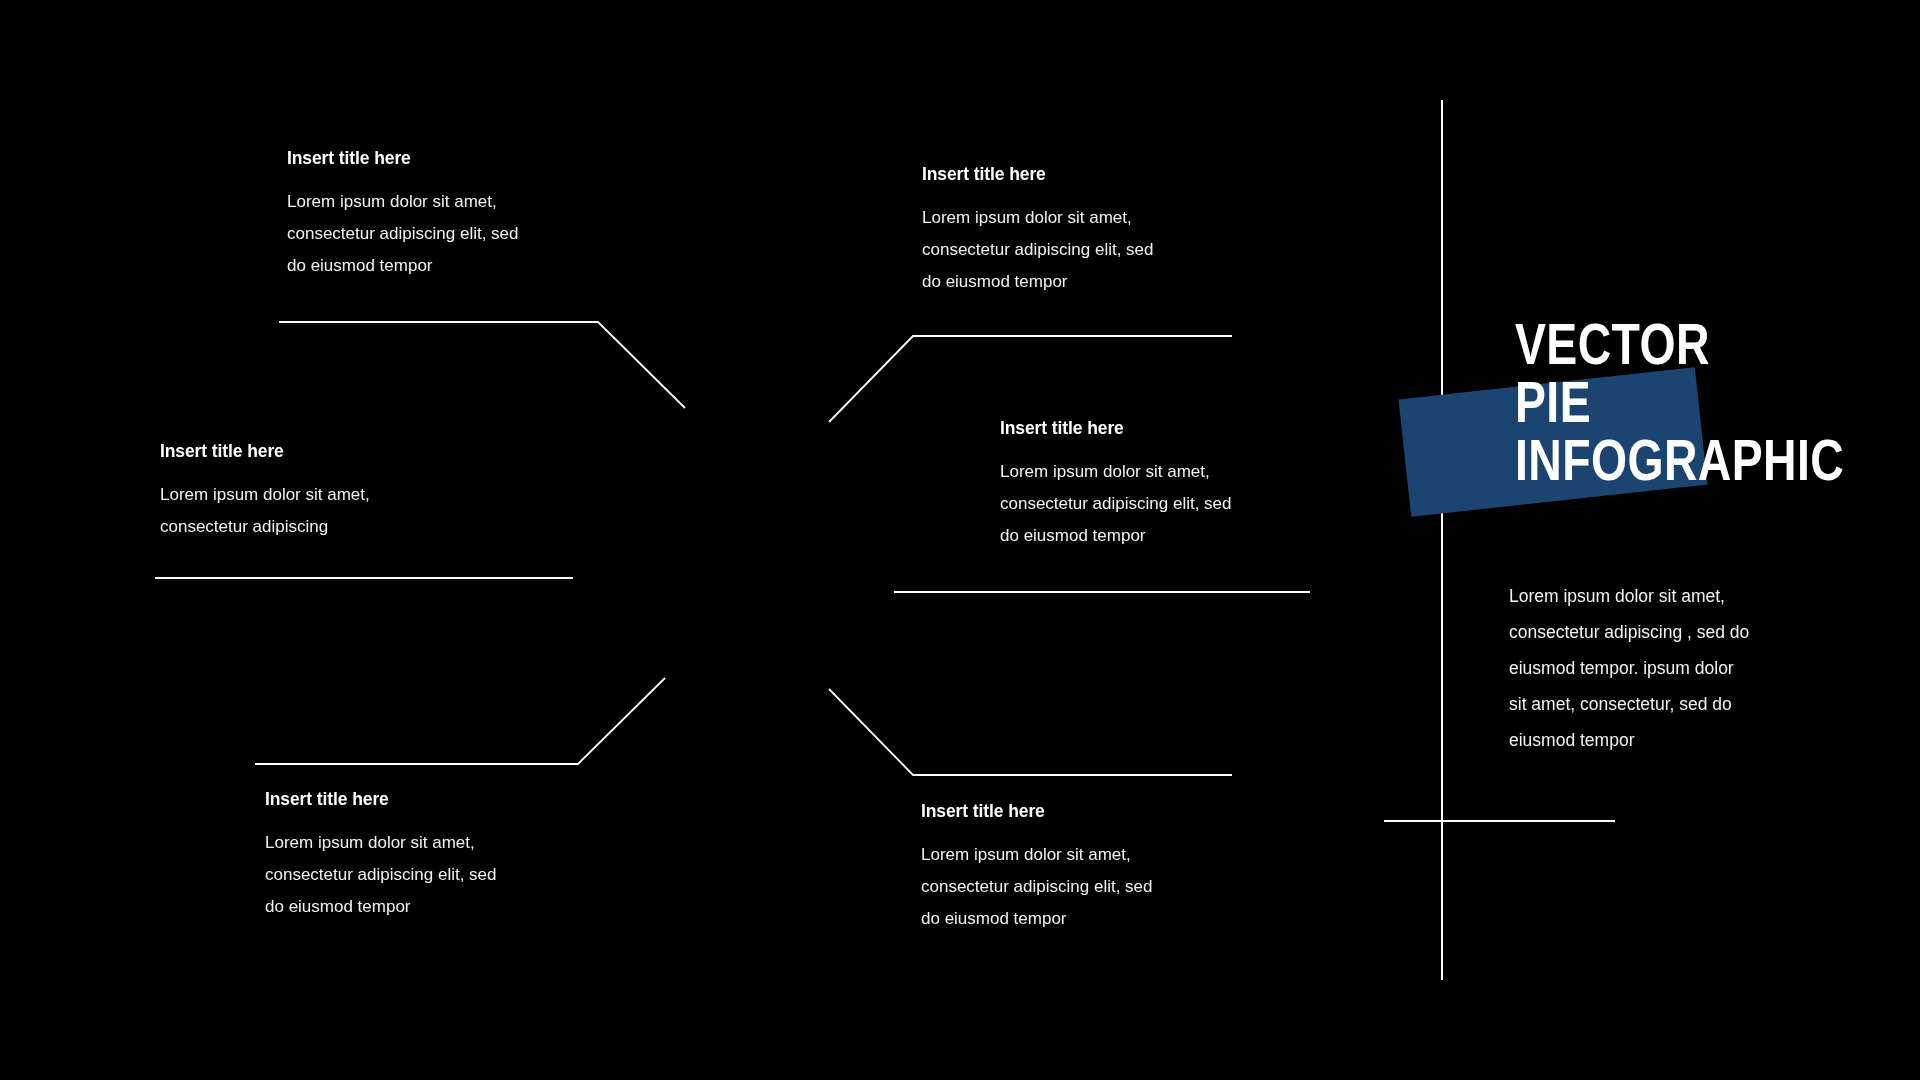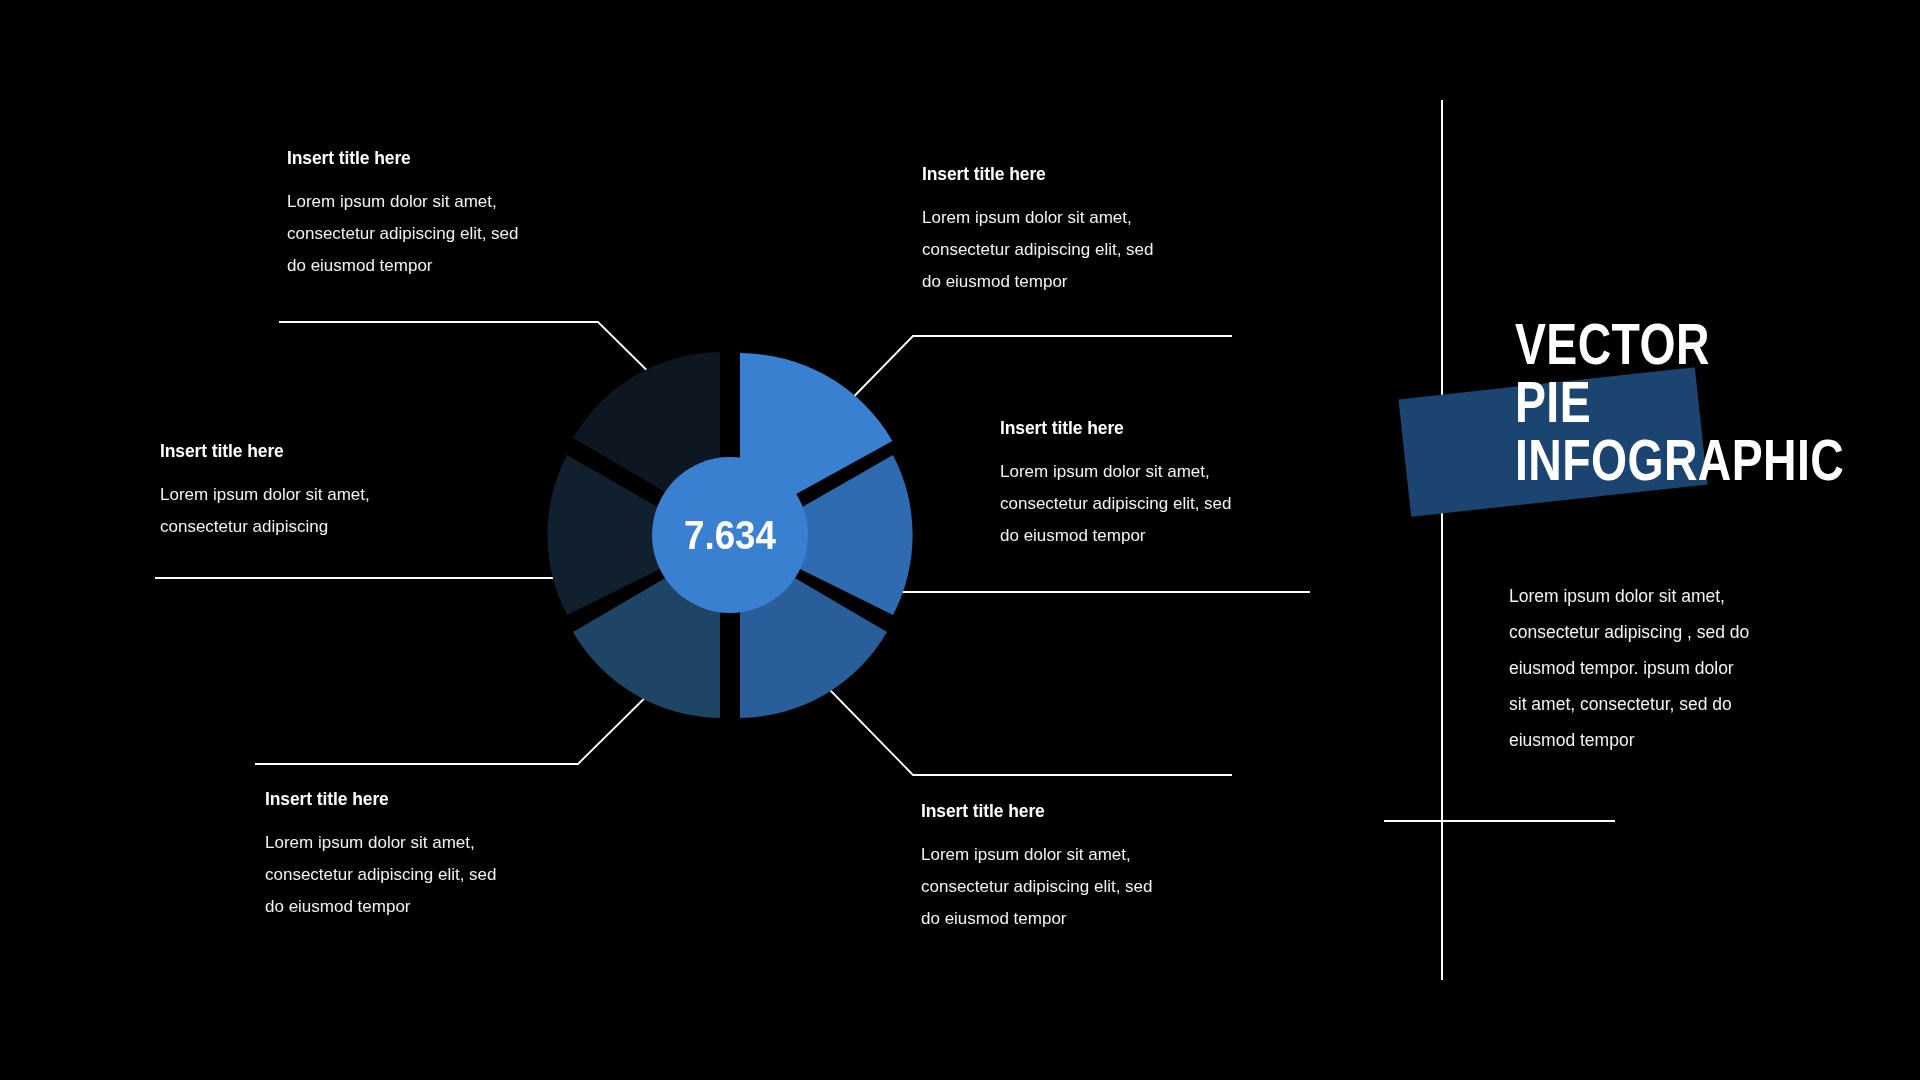--- a/index.html
+++ b/index.html
@@ -73,41 +73,20 @@
 
     <line x1="155" y1="578" x2="573" y2="578" stroke="#ffffff" stroke-width="1.8"></line>
 
     <line x1="1310" y1="592" x2="894" y2="592" stroke="#ffffff" stroke-width="1.8"></line>
 
     <polyline points="255,764 578,764 665,678" fill="none" stroke="#ffffff" stroke-width="1.8"></polyline>
 
     <polyline points="1232,775 913,775 829,689" fill="none" stroke="#ffffff" stroke-width="1.8"></polyline>
   </svg>
 
-  <div id="pie-wrap">
-    <svg width="420" height="450" viewBox="0 0 420 450">
-      <g transform="translate(210,225)">
-
-        <path d="M 6,-4 L 6,-176 A 176,176 0 0 1 158.4,-88 Z" fill="#3a80d0" transform="translate(4,-6)"></path>
-
-        <path d="M 6,6 L 156,-80 A 173,173 0 0 1 156,80 Z" fill="#2f6bb0" transform="translate(7,0)"></path>
-
-        <path d="M 6,6 L 153,92 A 172,172 0 0 1 6,178 Z" fill="#2a5e9b" transform="translate(4,5)"></path>
-
-        <path d="M -6,6 L -6,178 A 172,172 0 0 1 -153,92 Z" fill="#1f4566" transform="translate(-4,5)"></path>
-
-        <path d="M -6,6 L -156,80 A 173,173 0 0 1 -156,-80 Z" fill="#10202e" transform="translate(-7,0)"></path>
-
-        <path d="M -6,-6 L -153,-92 A 172,172 0 0 1 -6,-178 Z" fill="#0d1621" transform="translate(-4,-5)"></path>
-
-        <circle cx="0" cy="0" r="78" fill="#3a80d0"></circle>
-        <text x="0" y="0" text-anchor="middle" dominant-baseline="central" fill="#ffffff" font-size="40" font-weight="bold" font-family="Liberation Sans Narrow, Liberation Sans, sans-serif" transform="scale(0.92,1)">7.634</text>
-      </g>
-    </svg>
-  </div>
 
   <div class="label-block" style="left:287px; top:148px;">
     <div class="label-title">Insert title here</div>
     <div class="label-body">Lorem ipsum dolor sit amet,
 consectetur adipiscing elit, sed
 do eiusmod tempor</div>
   </div>
 
   <div class="label-block" style="left:922px; top:164px;">
     <div class="label-title">Insert title here</div>

